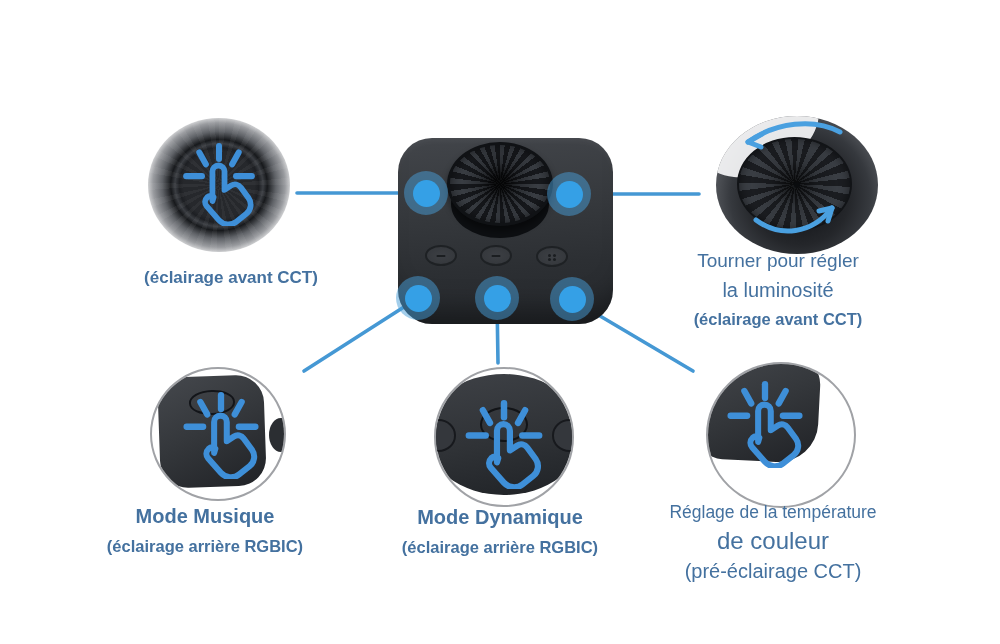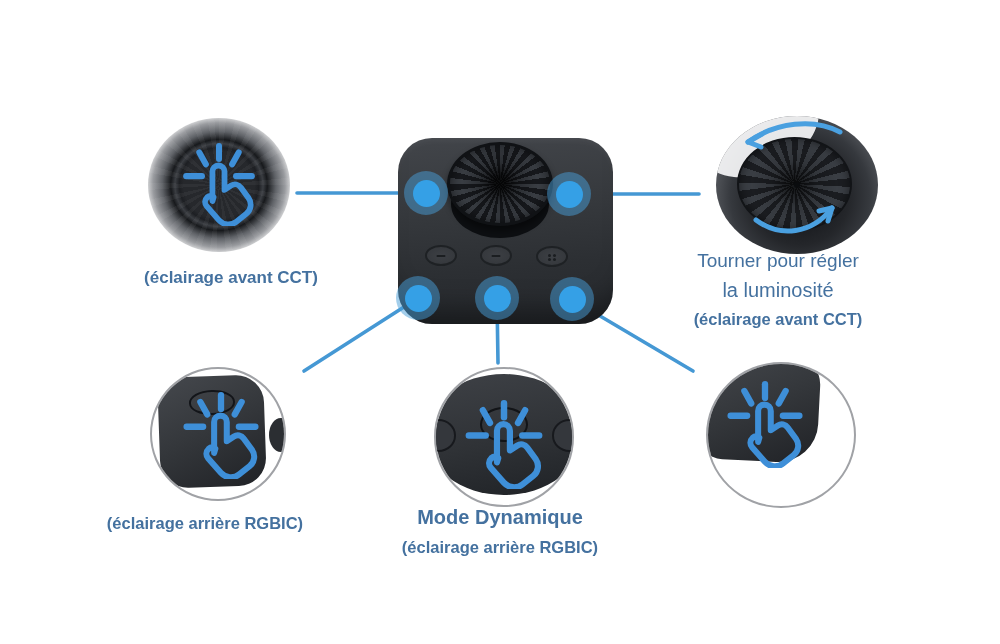--- a/index.html
+++ b/index.html
@@ -290,22 +290,28 @@
     <div class="l2">(éclairage avant CCT)</div>
   </div>
 
   <div class="label" id="label-brightness">
     <div class="l1">Tourner pour régler</div>
     <div class="l2">la luminosité</div>
     <div class="l3">(éclairage avant CCT)</div>
   </div>
 
   <div class="label" id="label-music">
+    <div class="l1">Mode Musique</div>
     <div class="l2">(éclairage arrière RGBIC)</div>
   </div>
 
   <div class="label" id="label-dynamic">
     <div class="l1">Mode Dynamique</div>
     <div class="l2">(éclairage arrière RGBIC)</div>
   </div>
 
+  <div class="label" id="label-temp">
+    <div class="l1">Réglage de la température</div>
+    <div class="l2">de couleur</div>
+    <div class="l3">(pré-éclairage CCT)</div>
+  </div>
 
 </div>
 
 </body></html>

